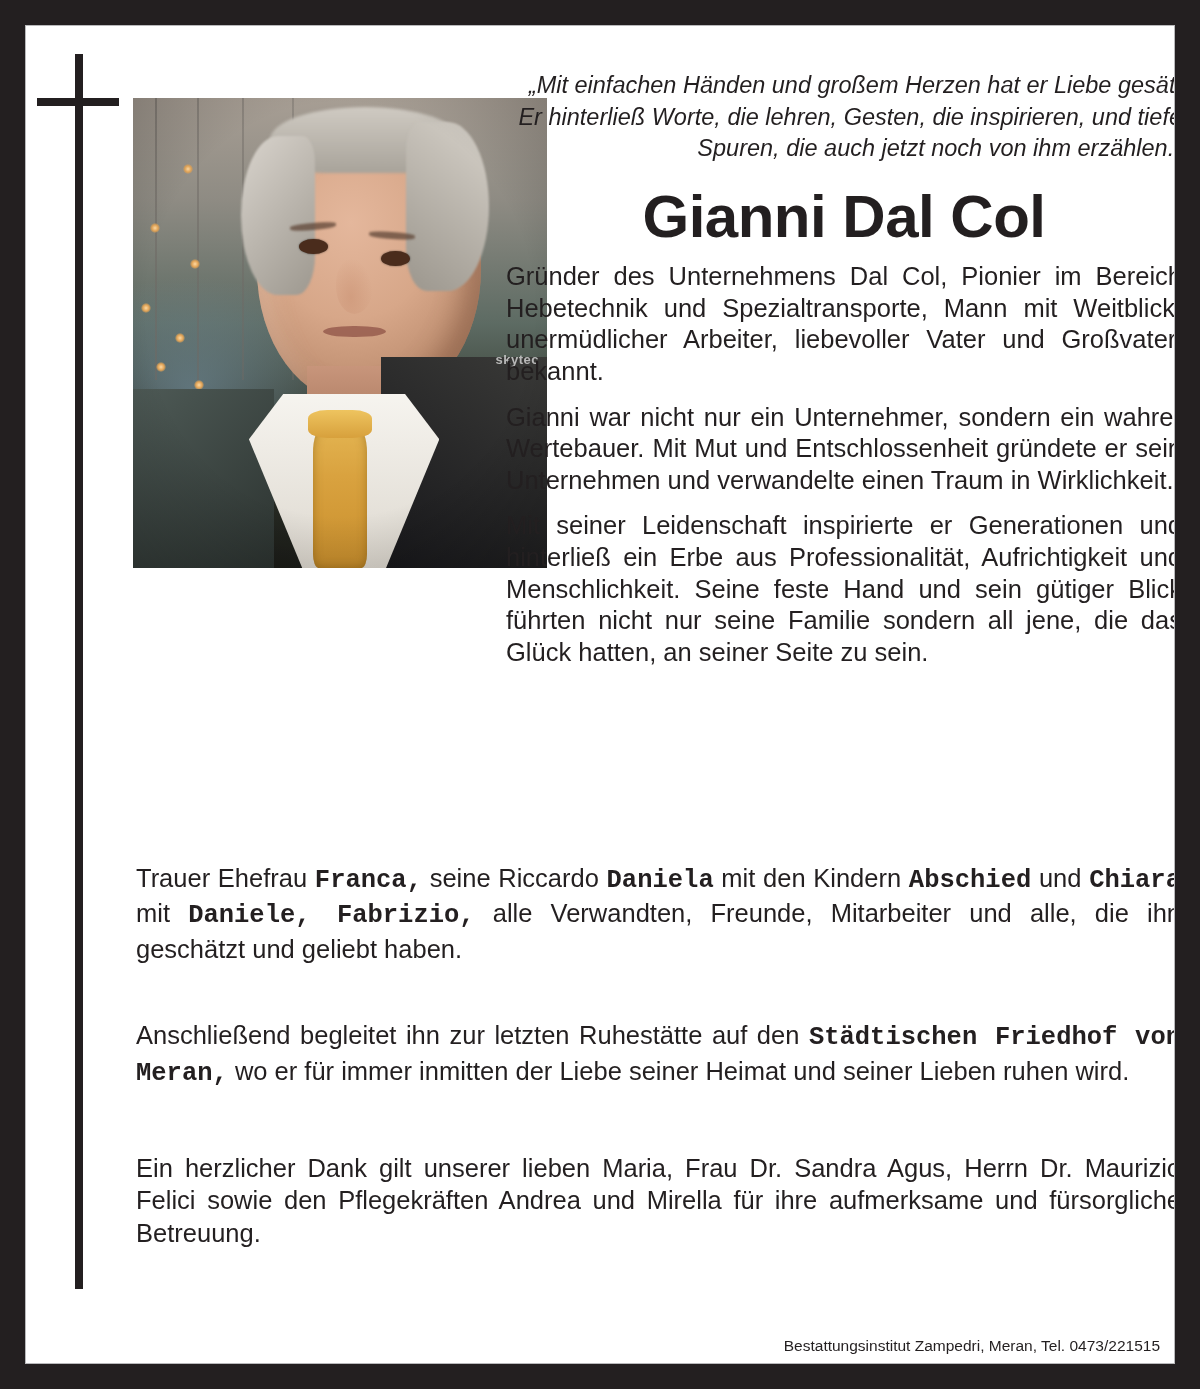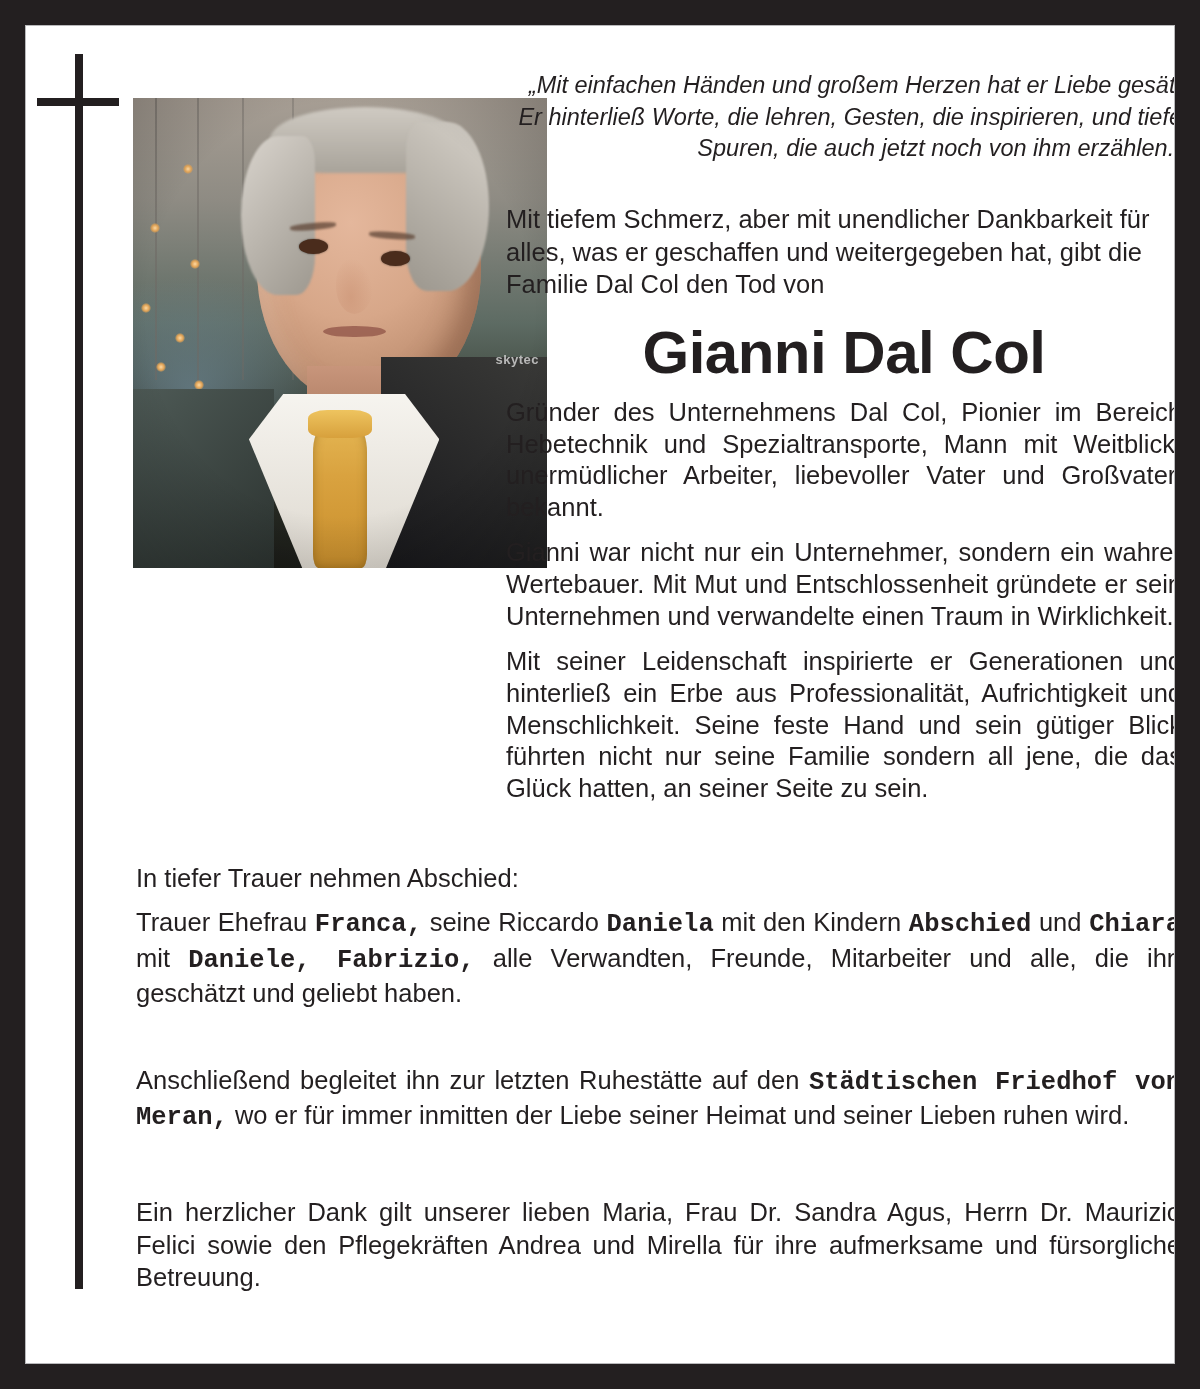--- a/index.html
+++ b/index.html
@@ -384,49 +384,48 @@
           <div class="vignette"></div>
           <div class="watermark">skytec</div>
         </div>
 
       </div>
 
       <div class="right-col">
 
         <div class="epigraph">„Mit einfachen Händen und großem Herzen hat er Liebe gesät. Er hinterließ Worte, die lehren, Gesten, die inspirieren, und tiefe Spuren, die auch jetzt noch von ihm erzählen.“</div>
 
-        <div class="intro">Mit tiefem Schmerz, aber mit unendlicher Dankbarkeit für alles, was er geschaffen und weitergegeben hat, gibt die Familie Dal Col den Tod von</div>
 
         <div class="deceased-name">Gianni Dal Col</div>
 
         <div class="bio">
           <p>Gründer des Unternehmens Dal Col, Pionier im Bereich Hebetechnik und Spezialtransporte, Mann mit Weitblick, unermüdlicher Arbeiter, liebevoller Vater und Großvater, bekannt.</p>
           <p>Gianni war nicht nur ein Unternehmer, sondern ein wahrer Wertebauer. Mit Mut und Entschlossenheit gründete er sein Unternehmen und verwandelte einen Traum in Wirklichkeit.</p>
           <p>Mit seiner Leidenschaft inspirierte er Generationen und hinterließ ein Erbe aus Professionalität, Aufrichtigkeit und Menschlichkeit. Seine feste Hand und sein gütiger Blick führten nicht nur seine Familie sondern all jene, die das Glück hatten, an seiner Seite zu sein.</p>
         </div>
 
       </div>
     </div>
 
     <div class="lower">
 
       <div class="block">
-        <p>In tiefer Trauer nehmen Abschied:</p>
         <p class="just"><span>Trauer Ehefrau </span><b>Franca,</b><span> seine Riccardo </span><b>Daniela</b><span> mit den Kindern </span><b>Abschied</b><span> und </span><b>Chiara</b><span> mit </span><b>Daniele, Fabrizio,</b><span> alle Verwandten, Freunde, Mitarbeiter und alle, die ihn geschätzt und geliebt haben.</span></p>
       </div>
 
       <div class="gap-lg"></div>
 
       <div class="block">
         <p class="just"><span>Anschließend begleitet ihn zur letzten Ruhestätte auf den </span><b>Städtischen Friedhof von Meran,</b><span> wo er für immer inmitten der Liebe seiner Heimat und seiner Lieben ruhen wird.</span></p>
       </div>
 
       <div class="gap-xl"></div>
 
       <div class="block">
         <p class="just">Ein herzlicher Dank gilt unserer lieben Maria, Frau Dr. Sandra Agus, Herrn Dr. Maurizio Felici sowie den Pflegekräften Andrea und Mirella für ihre aufmerksame und fürsorgliche Betreuung.</p>
       </div>
 
     </div>
 
+    <div class="footer">Bestattungsinstitut Zampedri, Meran, Tel. 0473/221515</div>
 
   </div>
 </div>
 
 </body></html>

